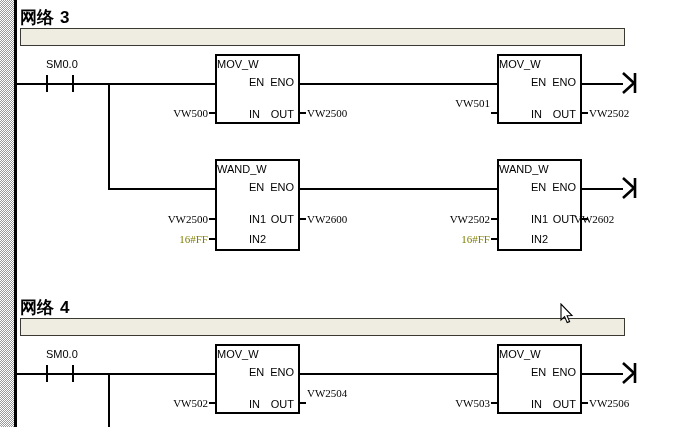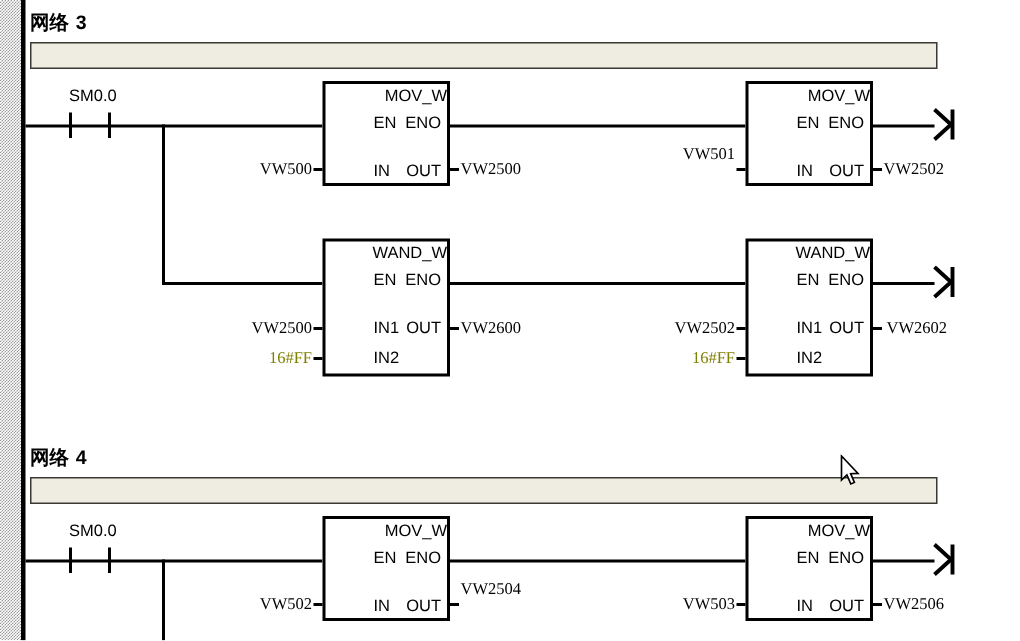--- a/index.html
+++ b/index.html
@@ -36,21 +36,21 @@
     left: 14px;
     top: 0;
     width: 3px;
     height: 427px;
     background: #000000;
   }
   
   .net-label {
     position: absolute;
     font-family: "DejaVu Sans", sans-serif;
-    font-size: 13px;
+    font-size: 17px;
     font-weight: bold;
     color: #000000;
     white-space: nowrap;
     letter-spacing: 0px;
   }
   .net-label .num {
     font-family: "Liberation Sans", sans-serif;
     font-weight: bold;
   }
   
@@ -90,21 +90,21 @@
     position: absolute;
     border: 2px solid #000000;
     background: #ffffff;
     box-sizing: border-box;
   }
   .fb-title {
     position: absolute;
     left: 0;
     right: 0;
     top: 2px;
-    text-align: right;
+    text-align: left;
     font-family: "Liberation Sans", sans-serif;
     font-size: 11px;
     color: #000000;
     line-height: 13px;
   }
   .fb-pin {
     position: absolute;
     font-family: "Liberation Sans", sans-serif;
     font-size: 11px;
     color: #000000;
@@ -221,21 +221,21 @@
     <div class="fb-pin right" style="top:20px;">ENO</div>
     <div class="fb-pin left" style="top:52px;">IN1</div>
     <div class="fb-pin right" style="top:52px;">OUT</div>
     <div class="fb-pin left" style="top:72px;">IN2</div>
   </div>
   <div class="operand r" style="left:424px; top:213px; width:66px;">VW2502</div>
   <div class="nub" style="left:491px; top:218px;"></div>
   <div class="operand r const" style="left:424px; top:233px; width:66px;">16#FF</div>
   <div class="nub" style="left:491px; top:238px;"></div>
   <div class="nub" style="left:582px; top:218px;"></div>
-  <div class="operand" style="left:591px; top:213px;">VW2602</div>
+  <div class="operand" style="left:574px; top:213px;">VW2602</div>
   <div class="wire-h" style="left:582px; top:188px; width:41px;"></div>
   <svg class="cont-arrow" style="left:622px; top:177px;" viewBox="0 0 16 22">
     <path d="M1,1 L12,11 L1,21" fill="none" stroke="#000" stroke-width="2.6"></path>
     <path d="M13,1 L13,21" fill="none" stroke="#000" stroke-width="2.6"></path>
   </svg>
 
   <div class="net-label" style="left:20px; top:296px;">
     <span>网络</span>
     <span class="num">4</span>
   </div>

